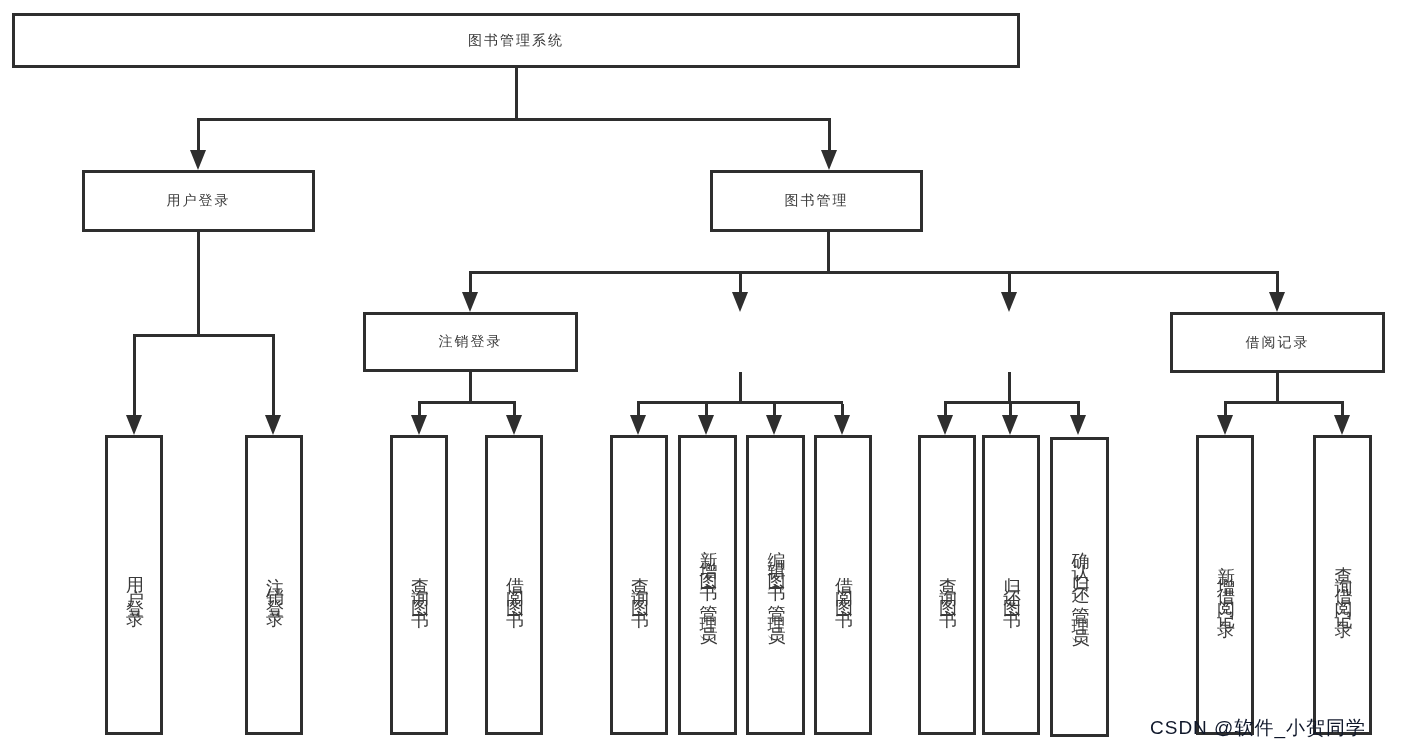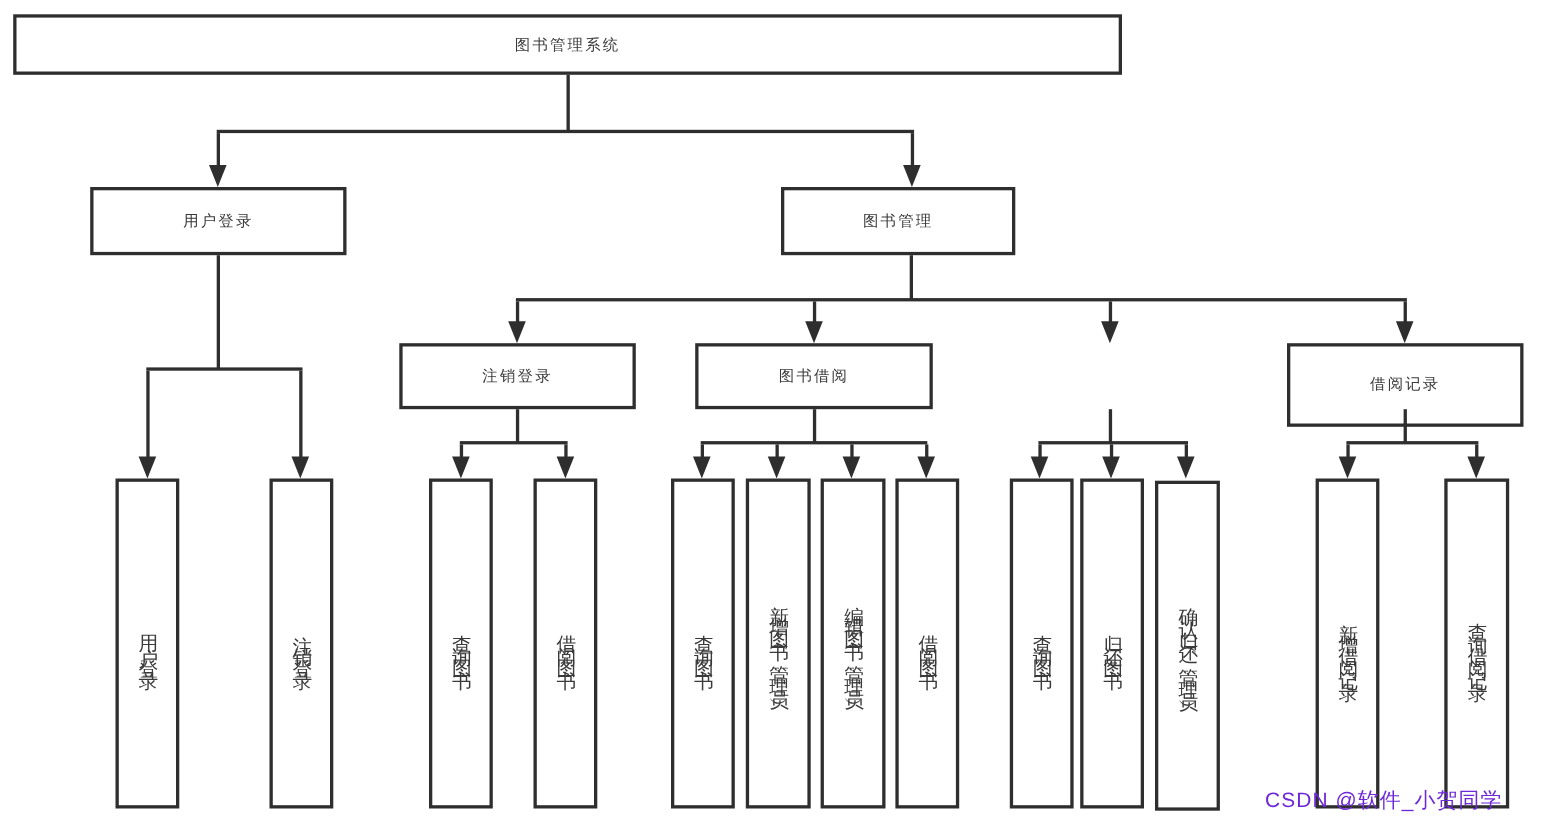--- a/index.html
+++ b/index.html
@@ -42,21 +42,21 @@
     width:0; height:0;
     border-left:8px solid transparent;
     border-right:8px solid transparent;
     border-top:20px solid #2e2e2e;
   }
   .watermark {
     position:absolute;
     left:1150px; top:715px;
     font-size:19px;
     letter-spacing:1px;
-    color:#6d28d9;
+    color:#0f172a;
     white-space:nowrap;
   }
 </style>
 </head>
 <body>
 
 <div class="canvas">
 
   <div class="box" style="left:12px; top:13px; width:1008px; height:55px;">
     <span>图书管理系统</span>
@@ -90,24 +90,21 @@
   <div class="line" style="left:739px; top:274px; width:3px; height:20px;"></div>
   <div class="arrow" style="left:732px; top:292px;"></div>
   <div class="line" style="left:1008px; top:274px; width:3px; height:20px;"></div>
   <div class="arrow" style="left:1001px; top:292px;"></div>
   <div class="line" style="left:1276px; top:274px; width:3px; height:20px;"></div>
   <div class="arrow" style="left:1269px; top:292px;"></div>
 
   <div class="box" style="left:363px; top:312px; width:215px; height:60px;">
     <span>注销登录</span>
   </div>
-  <div class="box" style="left:632px; top:312px; width:216px; height:60px;">
-    <span>图书借阅</span>
-  </div>
-  <div class="box" style="left:1170px; top:312px; width:215px; height:76px;">
+  <div class="box" style="left:1170px; top:312px; width:215px; height:61px;">
     <span>借阅记录</span>
   </div>
 
   <div class="line" style="left:469px; top:372px; width:3px; height:31px;"></div>
   <div class="line" style="left:418px; top:401px; width:98px; height:3px;"></div>
   <div class="line" style="left:418px; top:404px; width:3px; height:12px;"></div>
   <div class="arrow" style="left:411px; top:415px;"></div>
   <div class="line" style="left:513px; top:404px; width:3px; height:12px;"></div>
   <div class="arrow" style="left:506px; top:415px;"></div>
 

